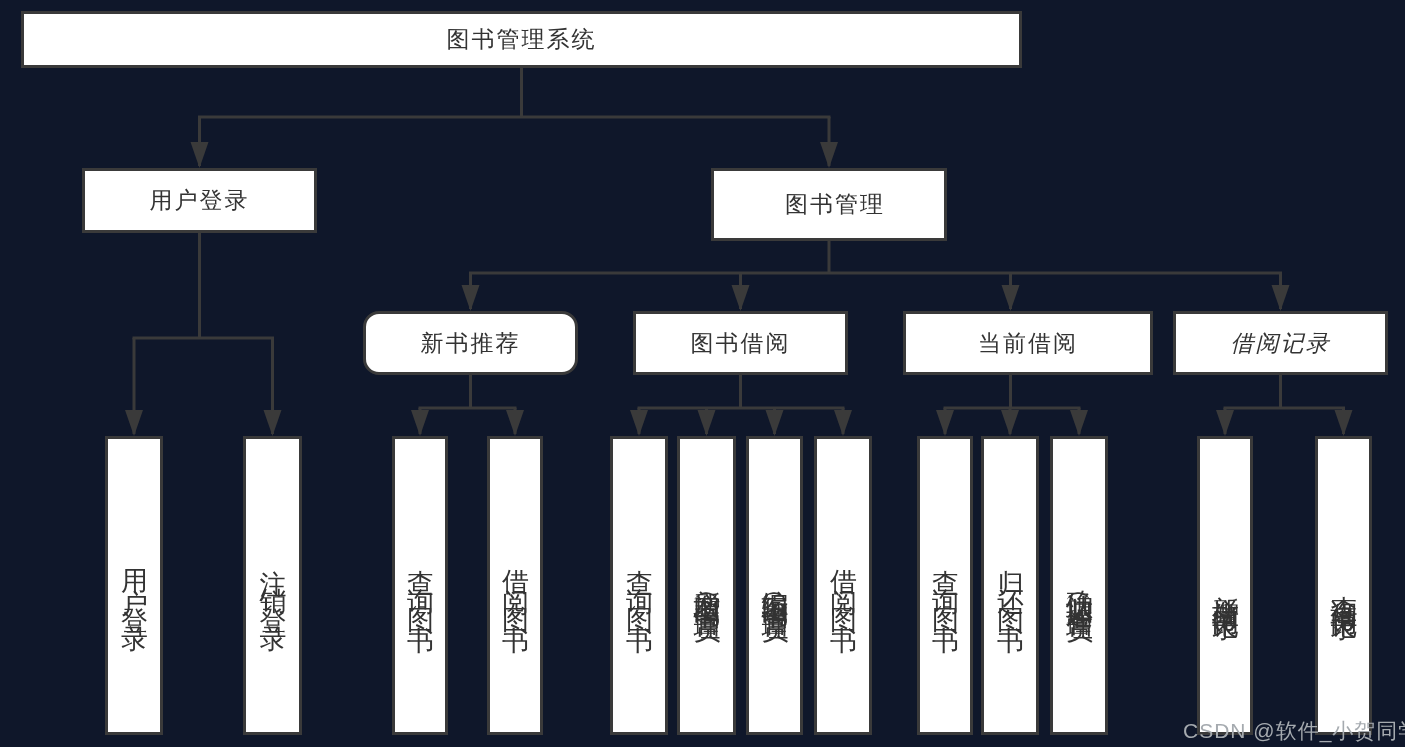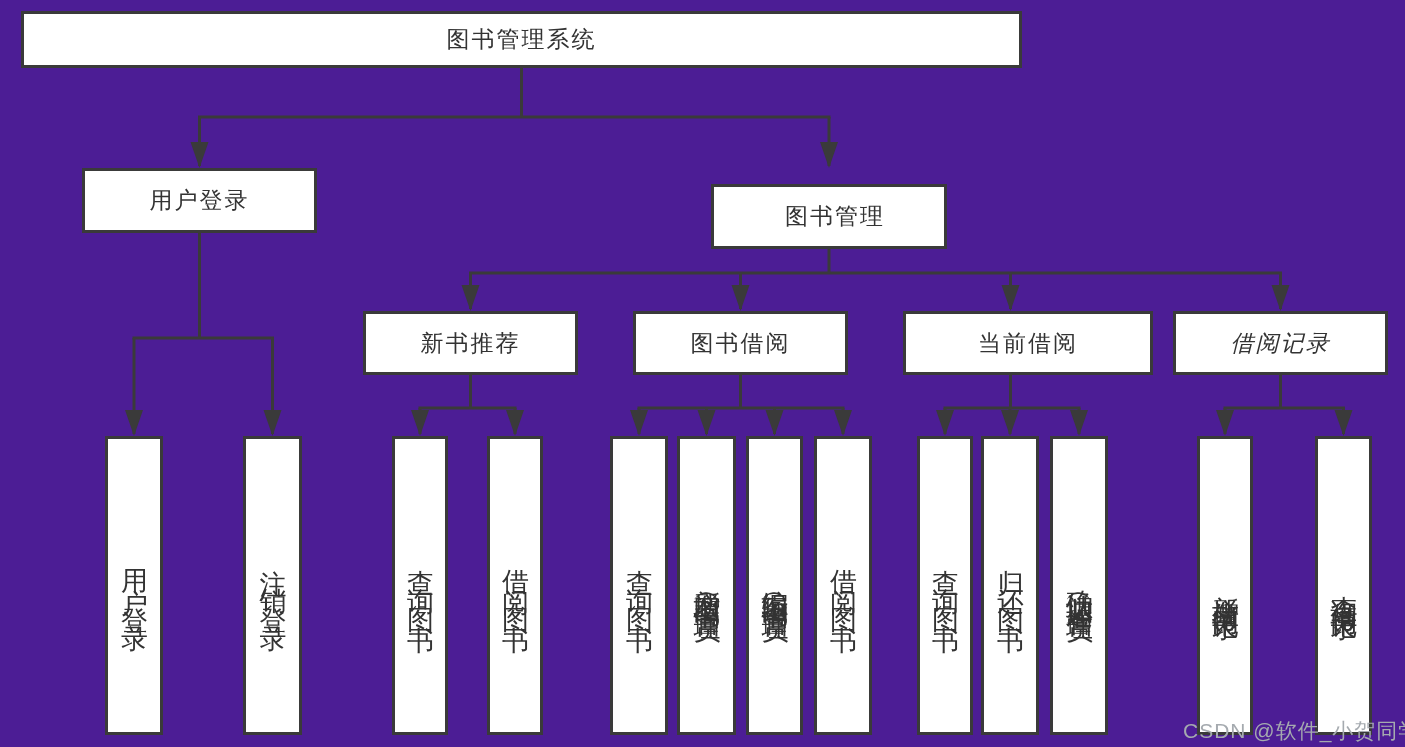--- a/index.html
+++ b/index.html
@@ -5,21 +5,21 @@
   html, body {
     margin: 0;
     padding: 0;
     background: #ffffff;
     font-family: "Liberation Sans", "DejaVu Sans", sans-serif;
   }
   #canvas {
     position: relative;
     width: 1405px;
     height: 747px;
-    background: #4c1d95;
+    background: #0f172a;
     overflow: hidden;
   }
   #connector-layer {
     position: absolute;
     left: 0;
     top: 0;
     width: 1405px;
     height: 747px;
     pointer-events: none;
   }
@@ -119,24 +119,24 @@
       <line x1="1343.5" y1="408" x2="1343.5" y2="434" stroke="#3a3a3a" stroke-width="3"></line>
       <polygon points="1343.5,436 1334.5,410 1352.5,410" fill="#3a3a3a"></polygon>
     </svg>
   <div id="nodes-layer">
       <div class="node horizontal root" style="left: 21px; top: 11px; width: 1001px; height: 57px; border-color: rgb(58, 58, 58);">
         <span class="label">图书管理系统</span>
       </div>
       <div class="node horizontal" style="left: 82px; top: 168px; width: 235px; height: 65px; border-color: rgb(58, 58, 58);">
         <span class="label">用户登录</span>
       </div>
-      <div class="node horizontal" style="left: 711px; top: 184px; width: 236px; height: 65px; border-color: rgb(58, 58, 58); padding-left: 12px;">
+      <div class="node horizontal" style="left: 711px; top: 168px; width: 236px; height: 73px; border-color: rgb(58, 58, 58); padding-left: 12px;">
         <span class="label">图书管理</span>
       </div>
-      <div class="node horizontal" style="left: 363px; top: 311px; width: 215px; height: 64px; border-color: rgb(58, 58, 58);">
+      <div class="node horizontal" style="left: 363px; top: 311px; width: 215px; height: 64px; border-color: rgb(58, 58, 58); border-radius: 16px;">
         <span class="label">新书推荐</span>
       </div>
       <div class="node horizontal" style="left: 633px; top: 311px; width: 215px; height: 64px; border-color: rgb(58, 58, 58); font-family: Liberation Mono, monospace;">
         <span class="label">图书借阅</span>
       </div>
       <div class="node horizontal" style="left: 903px; top: 311px; width: 250px; height: 64px; border-color: rgb(58, 58, 58);">
         <span class="label">当前借阅</span>
       </div>
       <div class="node horizontal" style="left: 1173px; top: 311px; width: 215px; height: 64px; border-color: rgb(58, 58, 58); font-style: italic;">
         <span class="label">借阅记录</span>

